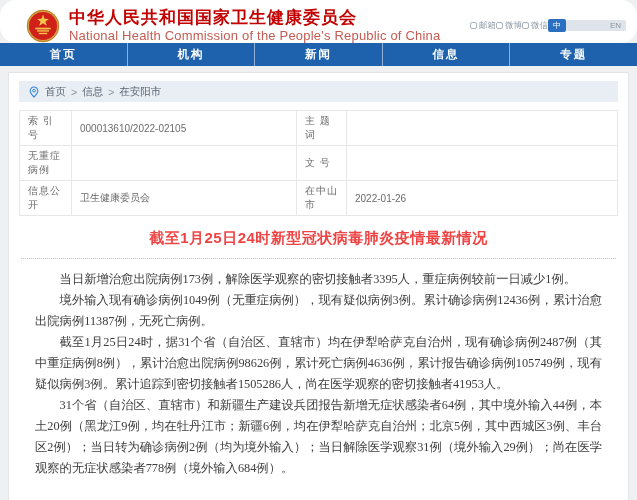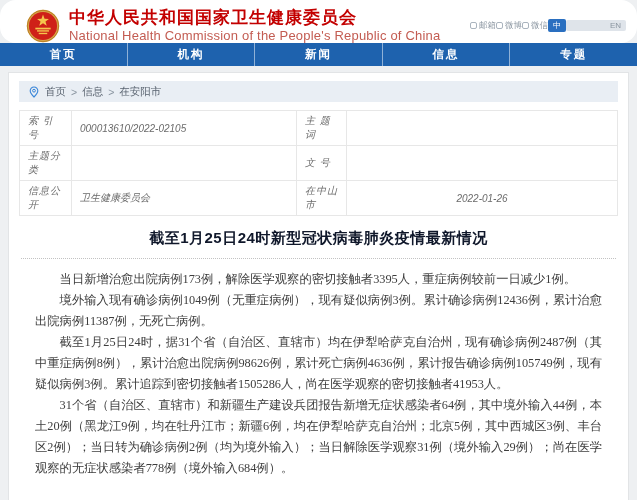--- a/index.html
+++ b/index.html
@@ -26,29 +26,29 @@
 
   
   .card { background:#ffffff; border:1px solid #e2e4e6; margin:6px 8px 0 8px; height:460px; padding:8px 10px 0 10px; }
 
   .crumbbar { background:#e9eef4; height:21px; display:flex; align-items:center; padding:0 10px; font-size:10.5px; color:#5a6470; }
   .crumbbar .pin { margin-right:6px; display:flex; }
   .crumb-link { cursor:pointer; }
   .crumb-sep { margin:0 5px; color:#8a95a0; }
 
   
-  table.meta { width:100%; border-collapse:collapse; margin-top:8px; table-layout:fixed;font-style:italic; }
+  table.meta { width:100%; border-collapse:collapse; margin-top:8px; table-layout:fixed; }
   table.meta td { border:1px solid #e7e7e7; font-size:10px; color:#6b6b6b; padding:3px 8px; height:18px; }
   td.m-label { width:52px; letter-spacing:1px; }
   td.m-val1 { width:225px; color:#555; }
   td.m-label2 { width:50px; letter-spacing:1px; }
-  td.m-val2 { color:#555;text-align:center; }
+  td.m-val2 { color:#555; }
 
   
-  .art-title { text-align:center; font-size:15px; font-weight:bold; color:#0f172a; margin-top:13px; letter-spacing:.5px; }
+  .art-title { text-align:center; font-size:15px; font-weight:bold; color:#ef4444; margin-top:13px; letter-spacing:.5px; }
   .divider { border-bottom:1px dotted #c2c2c2; margin:10px 2px 8px 2px; }
   .body-text { padding:2px 16px 0 16px; font-family:"Liberation Serif","DejaVu Serif",serif; font-size:12.3px; color:#3d3d3d; line-height:21px; text-align:justify; }
   .body-text p { text-indent:2em; }
 </style>
 </head>
 <body>
 
 <div class="header">
   <svg class="emblem" viewBox="0 0 40 40">
     <circle cx="20" cy="20" r="19" fill="#d7a54a"></circle>
@@ -107,21 +107,21 @@
 
   <table class="meta">
     <tbody>
         <tr>
       <td class="m-label">索 引 号</td>
       <td class="m-val1">000013610/2022-02105</td>
       <td class="m-label2">主 题 词</td>
       <td class="m-val2"></td>
     </tr>
     <tr>
-      <td class="m-label">主题分类</td>
+      <td class="m-label">无重症病例</td>
       <td class="m-val1"></td>
       <td class="m-label2">文  号</td>
       <td class="m-val2"></td>
     </tr>
     <tr>
       <td class="m-label">信息公开</td>
       <td class="m-val1">卫生健康委员会</td>
       <td class="m-label2">在中山市</td>
       <td class="m-val2">2022-01-26</td>
     </tr>

